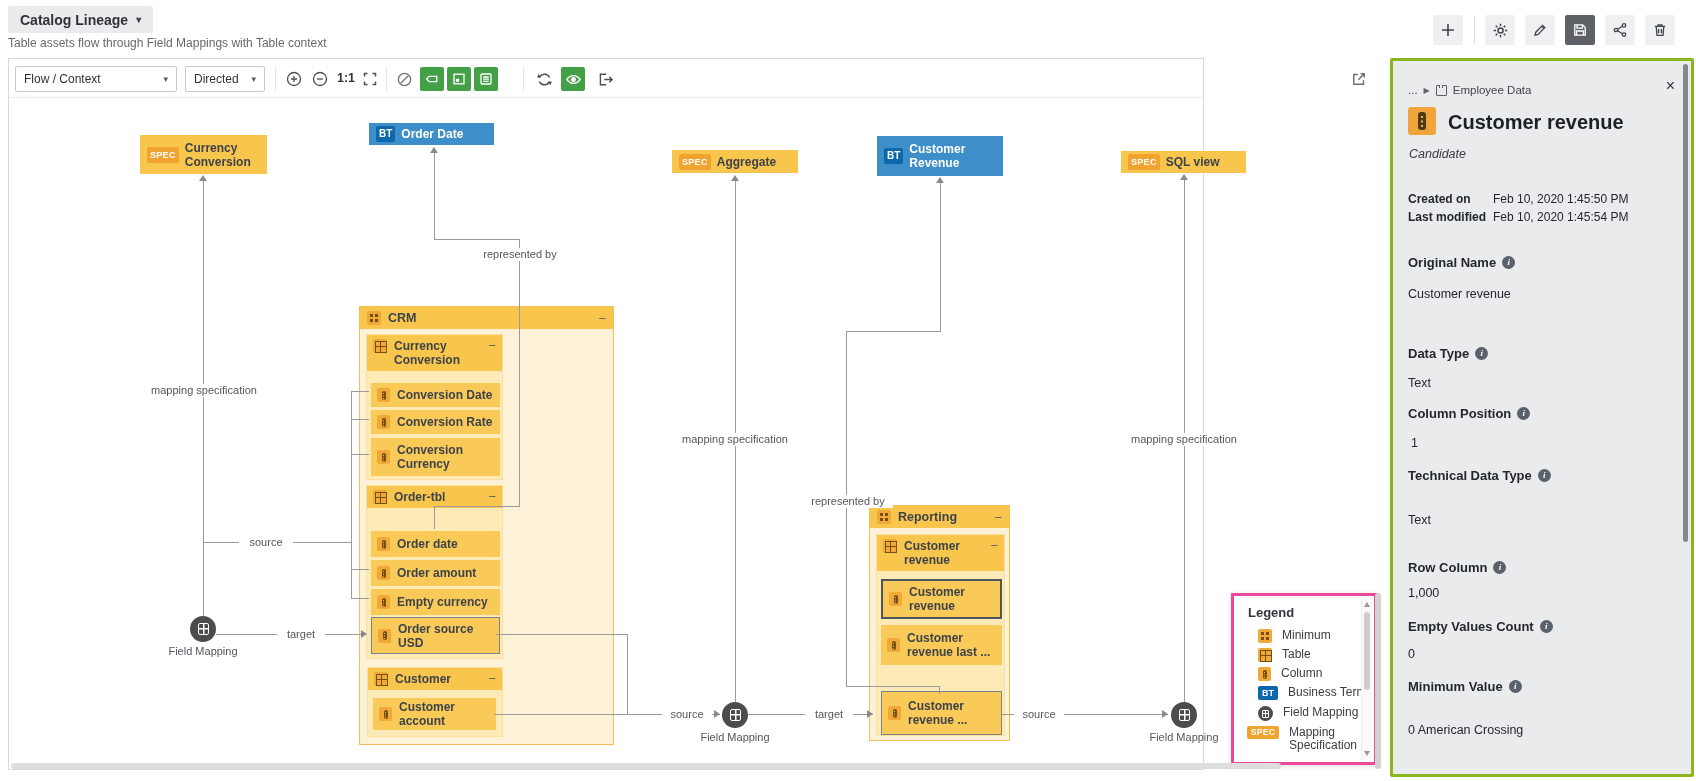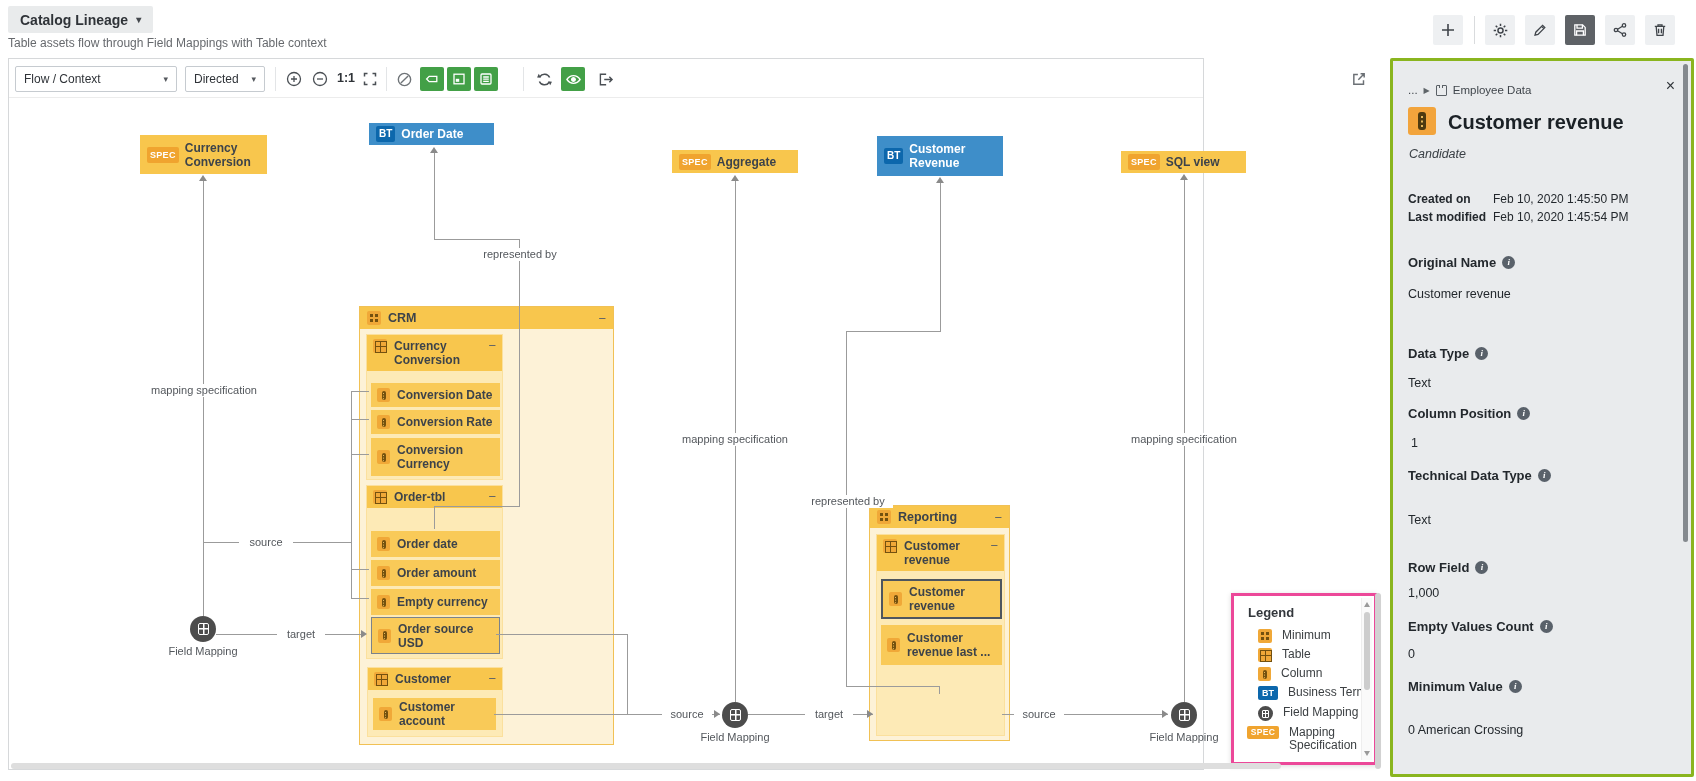--- a/index.html
+++ b/index.html
@@ -308,20 +308,24 @@
         <span class="minus">−</span>
       </div>
       <div class="col sel1" style="left:4px;top:44px;width:121px;height:40px">
         <span class="ic ic-col"></span>
         <span>Customer revenue</span>
       </div>
       <div class="col" style="left:4px;top:90px;width:121px;height:40px">
         <span class="ic ic-col"></span>
         <span>Customer revenue last ...</span>
       </div>
+      <div class="col sel2" style="left:4px;top:156px;width:121px;height:44px">
+        <span class="ic ic-col"></span>
+        <span>Customer revenue ...</span>
+      </div>
     </div>
   </div>
 
   <div class="n spec" style="left:131px;top:76px;width:127px;height:39px">
     <span class="badge-spec">SPEC</span>
     <span>Currency Conversion</span>
   </div>
   <div class="n bt" style="left:360px;top:64px;width:125px;height:22px">
     <span class="badge-bt">BT</span>
     <span>Order Date</span>
@@ -481,21 +485,21 @@
   </div>
   <div class="f-v" style="top:375px;left:18px">1</div>
 
   <div class="f-l" style="top:407px">
     <span>Technical Data Type</span>
     <span class="info">i</span>
   </div>
   <div class="f-v" style="top:452px">Text</div>
 
   <div class="f-l" style="top:499px">
-    <span>Row Field</span>
+    <span>Row Column</span>
     <span class="info">i</span>
   </div>
   <div class="f-v" style="top:525px">1,000</div>
 
   <div class="f-l" style="top:558px">
     <span>Empty Values Count</span>
     <span class="info">i</span>
   </div>
   <div class="f-v" style="top:586px">0</div>
 

